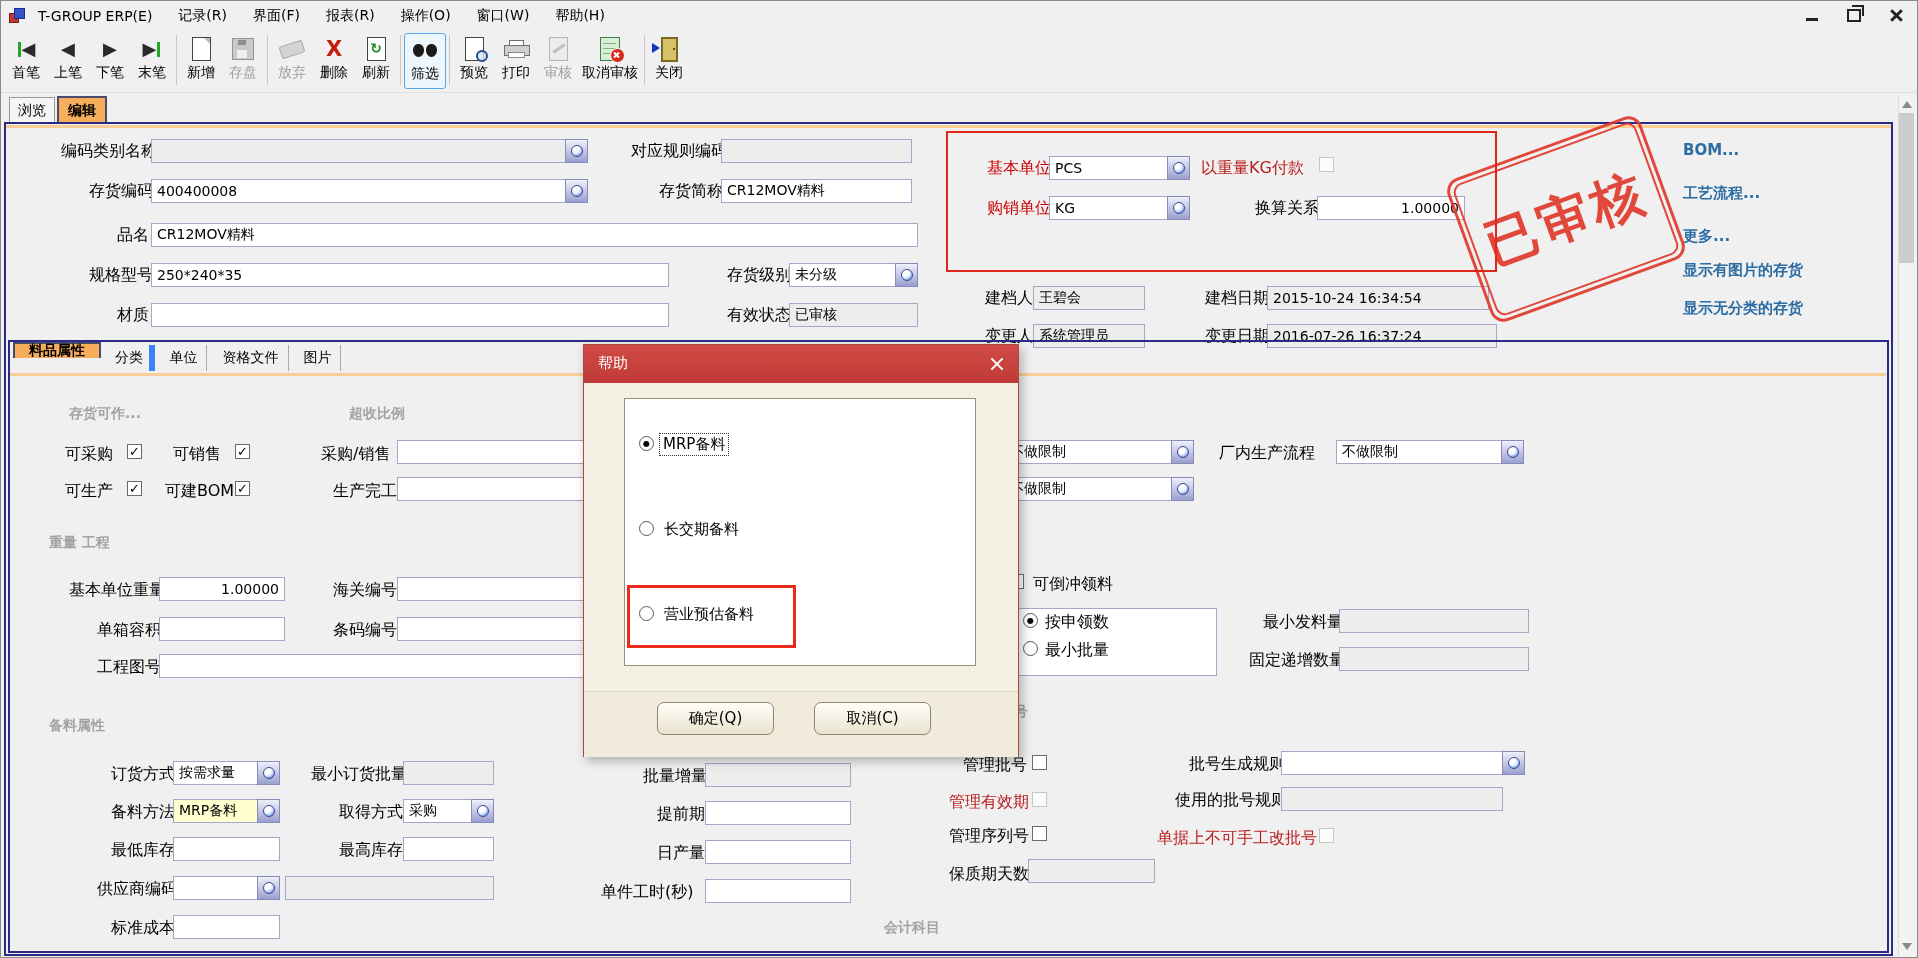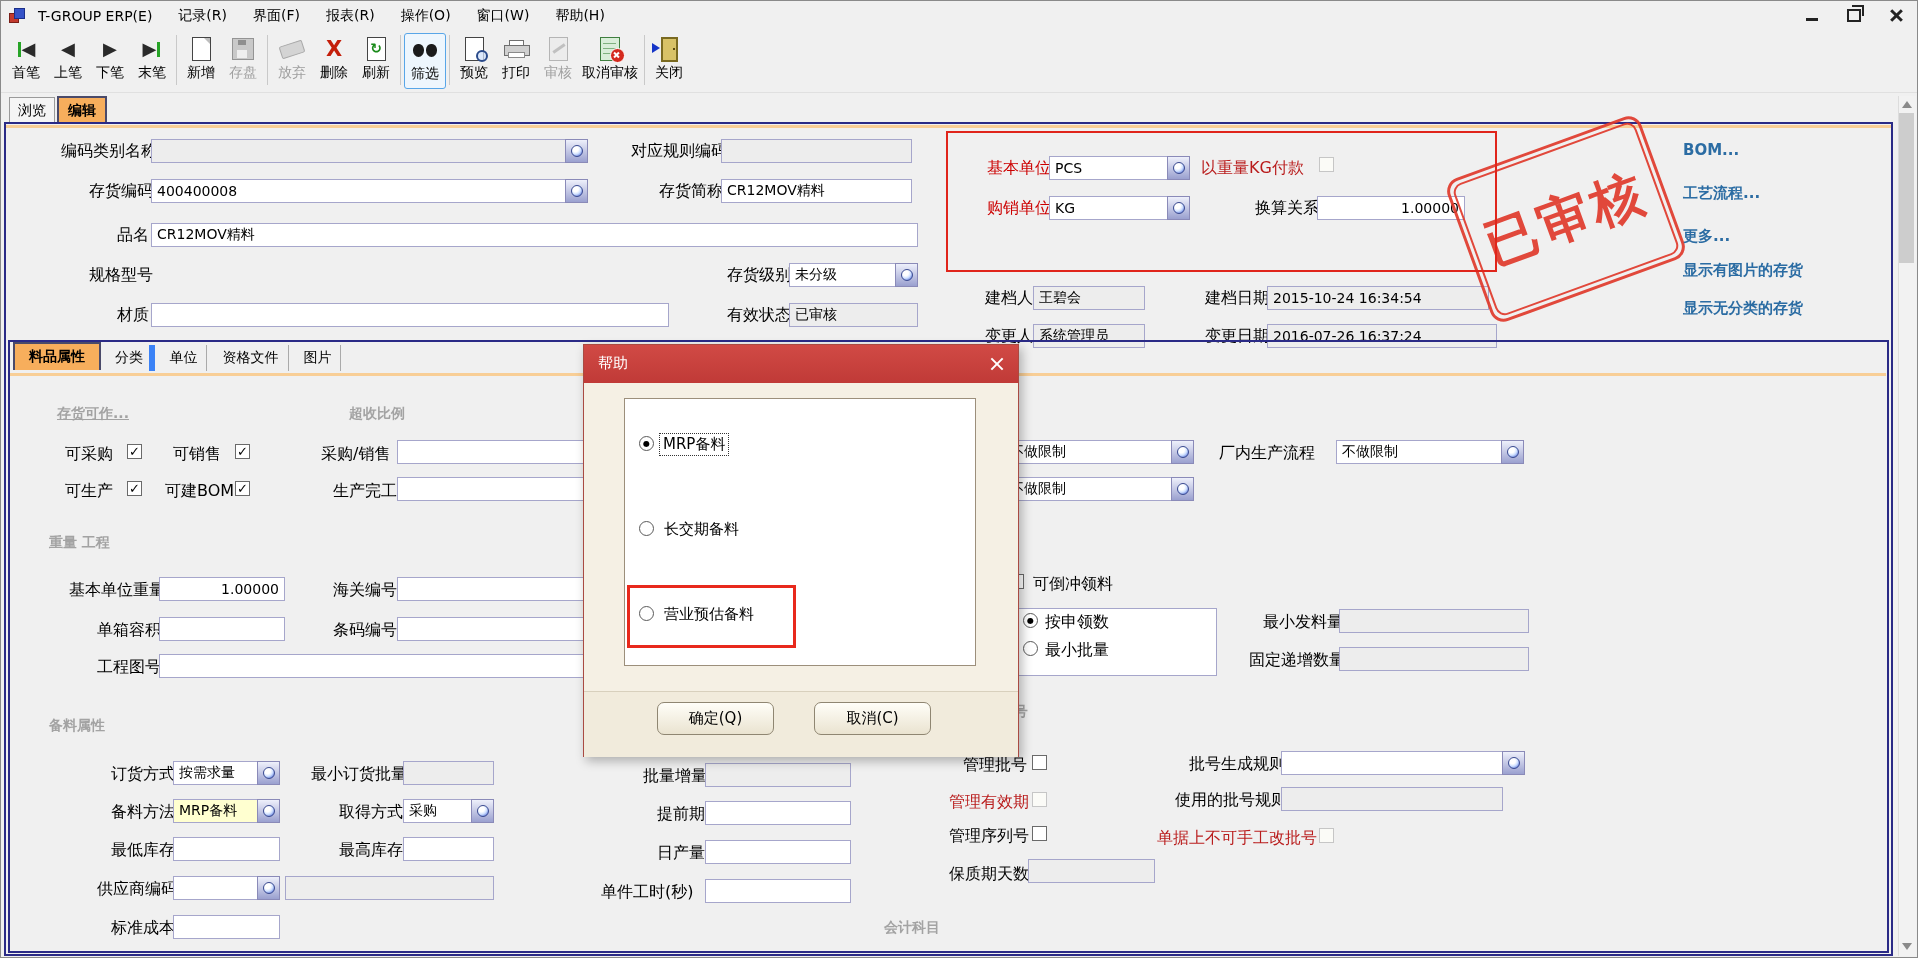--- a/index.html
+++ b/index.html
@@ -282,20 +282,21 @@
   <div class="lbl" style="left:88px;top:181px;">存货编码</div>
   <div class="fld" style="left:150px;top:178px;width:437px;">400400008</div>
   <div class="lk" style="left:564px;top:178px;"></div>
   <div class="lbl" style="left:658px;top:181px;">存货简称</div>
   <div class="fld" style="left:720px;top:178px;width:191px;">CR12MOV精料</div>
 
   <div class="lbl" style="left:116px;top:225px;">品名</div>
   <div class="fld" style="left:150px;top:222px;width:767px;">CR12MOV精料</div>
 
   <div class="lbl" style="left:88px;top:265px;">规格型号</div>
+  <div class="fld" style="left:150px;top:262px;width:518px;">250*240*35</div>
   <div class="lbl" style="left:726px;top:265px;">存货级别</div>
   <div class="fld" style="left:788px;top:262px;width:129px;">未分级</div>
   <div class="lk" style="left:894px;top:262px;"></div>
 
   <div class="lbl" style="left:116px;top:305px;">材质</div>
   <div class="fld" style="left:150px;top:302px;width:518px;"></div>
   <div class="lbl" style="left:726px;top:305px;">有效状态</div>
   <div class="fld g" style="left:788px;top:302px;width:129px;">已审核</div>
 
   <div class="redbox" style="left:945px;top:130px;width:547px;height:137px;z-index:9;"></div>
@@ -324,28 +325,28 @@
       <span class="txt">已审核</span>
   </div>
 
   <div class="link" style="left:1682px;top:140px;">BOM...</div>
   <div class="link" style="left:1682px;top:183px;">工艺流程...</div>
   <div class="link" style="left:1682px;top:226px;">更多...</div>
   <div class="link" style="left:1682px;top:260px;">显示有图片的存货</div>
   <div class="link" style="left:1682px;top:298px;">显示无分类的存货</div>
 
   <div class="sub-panel"></div>
-  <div class="tab active" style="left:12px;top:341px;width:88px;height:28px;">料品属性</div>
+  <div class="tab active" style="left:12px;top:341px;width:88px;height:16px;">料品属性</div>
   <div class="tab" style="left:108px;top:344px;width:46px;border-right:6px solid #3b82f6;">分类</div>
   <div class="tab" style="left:160px;top:344px;width:46px;border-right:1px solid #aaa;">单位</div>
   <div class="tab" style="left:212px;top:344px;width:76px;border-right:1px solid #aaa;">资格文件</div>
   <div class="tab" style="left:294px;top:344px;width:46px;border-right:1px solid #aaa;">图片</div>
   <div class="peach" style="left:9px;top:372px;width:1876px;height:3px;"></div>
 
-  <div class="sec" style="left:56px;top:404px;text-decoration:underline;">存货可作...</div>
+  <div class="sec" style="left:68px;top:404px;">存货可作...</div>
   <div class="sec" style="left:348px;top:404px;">超收比例</div>
 
   <div class="lbl" style="left:64px;top:444px;">可采购</div>
   <div class="cb" style="left:126px;top:443px;">✓</div>
   <div class="lbl" style="left:172px;top:444px;">可销售</div>
   <div class="cb" style="left:234px;top:443px;">✓</div>
   <div class="lbl" style="left:320px;top:444px;">采购/销售</div>
   <div class="fld" style="left:396px;top:439px;width:262px;"></div>
 
   <div class="lbl" style="left:64px;top:481px;">可生产</div>

